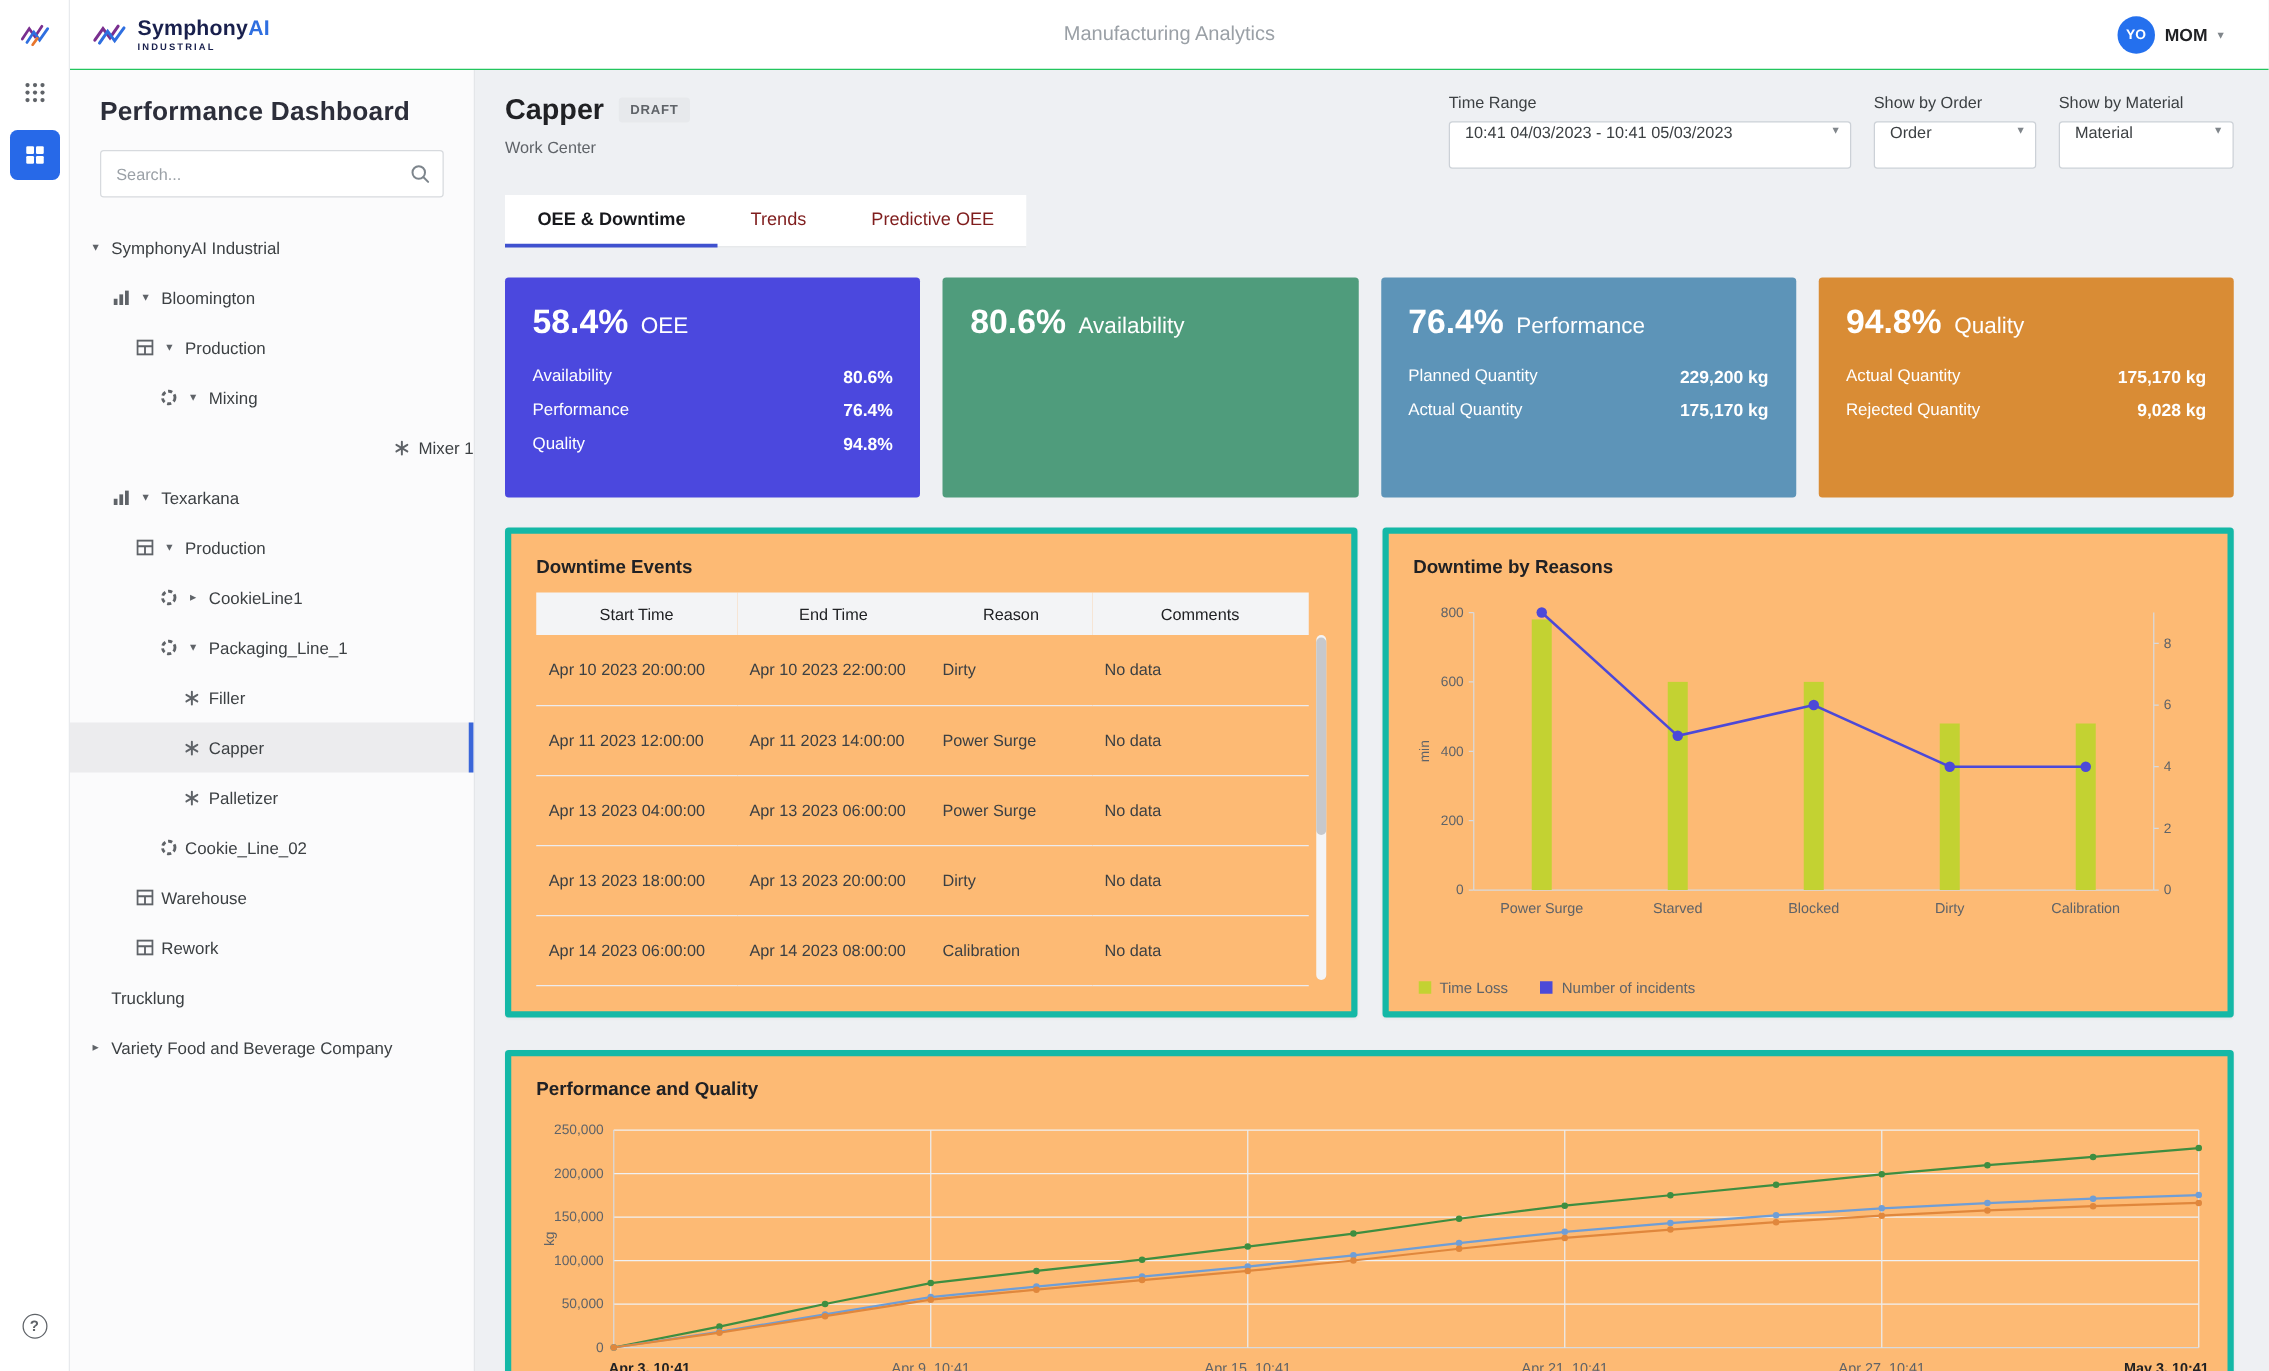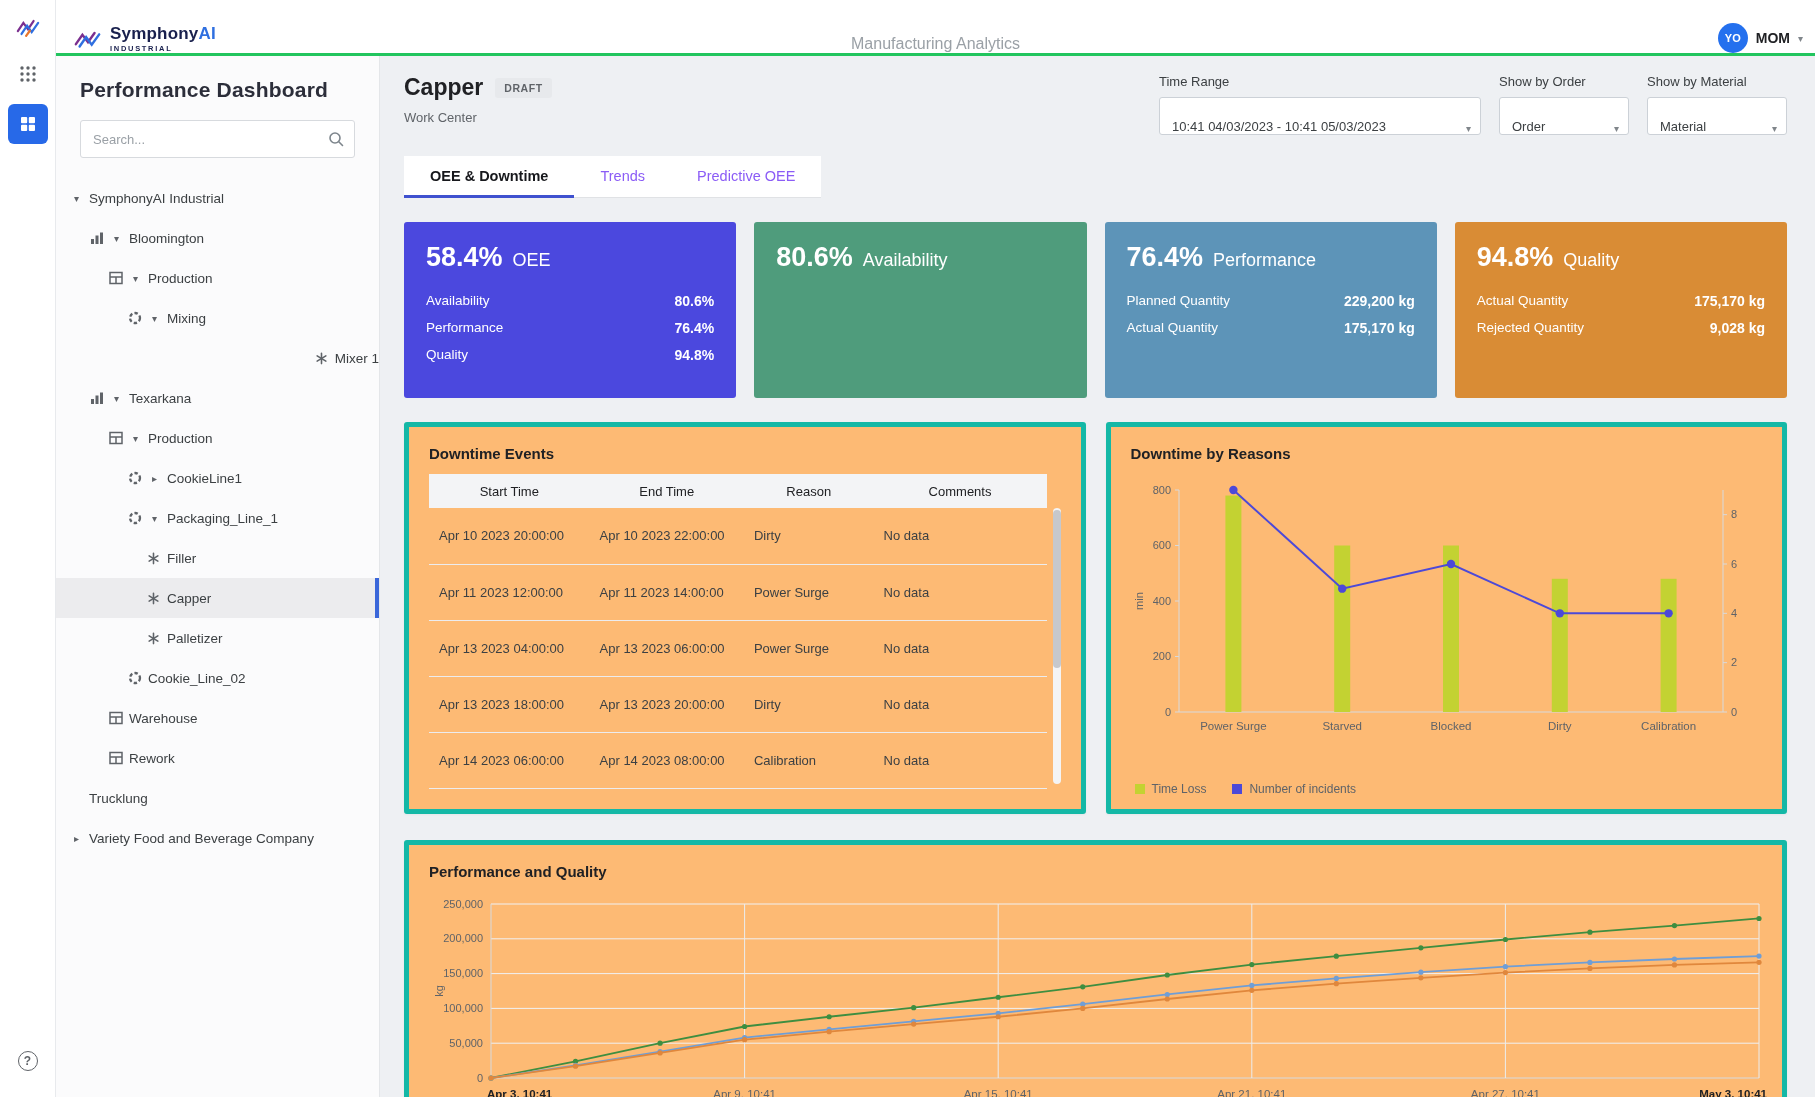--- a/index.html
+++ b/index.html
@@ -9,21 +9,21 @@
 .app{display:flex;width:100%;height:100%}
 
 .rail{width:56px;background:#fff;border-right:1px solid #e8eaed;display:flex;flex-direction:column;align-items:center;padding:10px 0 16px;gap:10px;flex-shrink:0}
 .rail-logo{height:34px;display:flex;align-items:center}
 .rail-btn{width:40px;height:40px;border:none;background:transparent;border-radius:6px;display:flex;align-items:center;justify-content:center;cursor:pointer}
 .rail-btn.active{background:#2769e8}
 .rail-spacer{flex:1}
 .help-circle{width:20px;height:20px;border-radius:50%;border:1.7px solid #5f6368;color:#5f6368;font-size:12px;font-weight:bold;display:flex;align-items:center;justify-content:center}
 .col{flex:1;display:flex;flex-direction:column;min-width:0}
 
-.topbar{height:56px;background:#fff;border-bottom:3px solid #22c55e;display:flex;align-items:flex-end;padding:0 12px 0 18px;position:relative;flex-shrink:0}
+.topbar{height:56px;background:#fff;border-bottom:1px solid #22c55e;display:flex;align-items:center;padding:0 36px 0 18px;position:relative;flex-shrink:0}
 .brand{display:flex;align-items:center;gap:8px}
 .brand-name{font-size:17px;font-weight:bold;color:#19204d;letter-spacing:.2px;line-height:1}
 .brand-name .ai{color:#2f6fe0}
 .brand-sub{font-size:7.5px;font-weight:bold;letter-spacing:1.7px;color:#19204d;margin-top:2px}
 .app-title{position:absolute;left:50%;transform:translateX(-50%);font-size:16px;color:#9aa0a6}
 .user{margin-left:auto;display:flex;align-items:center;gap:8px;cursor:pointer}
 .avatar{width:30px;height:30px;border-radius:50%;background:#2470ee;color:#fff;font-size:11px;font-weight:bold;display:flex;align-items:center;justify-content:center}
 .uname{font-size:14px;font-weight:bold;color:#202124}
 .caret{font-size:10px;color:#80868b}
 .body-row{flex:1;display:flex;min-height:0}
@@ -43,24 +43,24 @@
 .tree-label{font-size:13.5px;color:#3c4043}
 
 .main{flex:1;min-width:0;padding:18px 28px 0 24px;overflow:hidden}
 .main-head{display:flex;justify-content:space-between;margin-bottom:10px;min-height:72px}
 .title-row{display:flex;align-items:center;gap:12px}
 .title-row h2{font-size:23px;font-weight:bold;color:#202124}
 .badge{background:#e7e9ec;color:#5f6368;font-size:10.5px;font-weight:bold;letter-spacing:.6px;padding:4px 9px;border-radius:3px}
 .subtitle{font-size:13px;color:#5f6368;margin-top:9px}
 .mh-controls{display:flex;gap:18px}
 .ctrl label{display:block;font-size:13px;color:#3c4043;margin-bottom:8px}
-.select{height:38px;background:#fff;border:1px solid #ccd1d7;border-radius:3px;display:flex;align-items:flex-end;padding:0 28px 0 12px;font-size:13px;color:#3c4043;position:relative;cursor:pointer;white-space:nowrap;overflow:hidden}
+.select{height:38px;background:#fff;border:1px solid #ccd1d7;border-radius:3px;display:flex;align-items:flex-start;padding:0 28px 16px 12px;font-size:13px;color:#3c4043;position:relative;cursor:pointer;white-space:nowrap;overflow:hidden}
 .select .caret{position:absolute;right:9px}
 .tabbar{display:flex;width:fit-content;background:#fff;border-bottom:1px solid #e0e2e5;margin-bottom:24px}
-.tab{padding:0 26px;height:42px;display:flex;align-items:center;font-size:14.5px;color:#8b5cf6;cursor:pointer;border-bottom:3px solid transparent;margin-bottom:-1px}
+.tab{padding:0 26px;height:42px;display:flex;align-items:center;font-size:14.5px;color:#7f1d1d;cursor:pointer;border-bottom:3px solid transparent;margin-bottom:-1px}
 .tab.active{color:#17181c;font-weight:bold;border-bottom-color:#3f51cf}
 
 .kpis{display:flex;gap:18px;margin-bottom:24px}
 .kpi{flex:1;height:176px;border-radius:3px;color:#fff;padding:20px 22px}
 .kpi-head{display:flex;align-items:baseline;gap:10px}
 .kpi-value{font-size:27px;font-weight:bold}
 .kpi-label{font-size:18px}
 .kpi-rows{margin-top:14px}
 .kpi-row{display:flex;justify-content:space-between;font-size:13.5px;padding:5.5px 0}
 .kpi-row b{font-size:14px}

